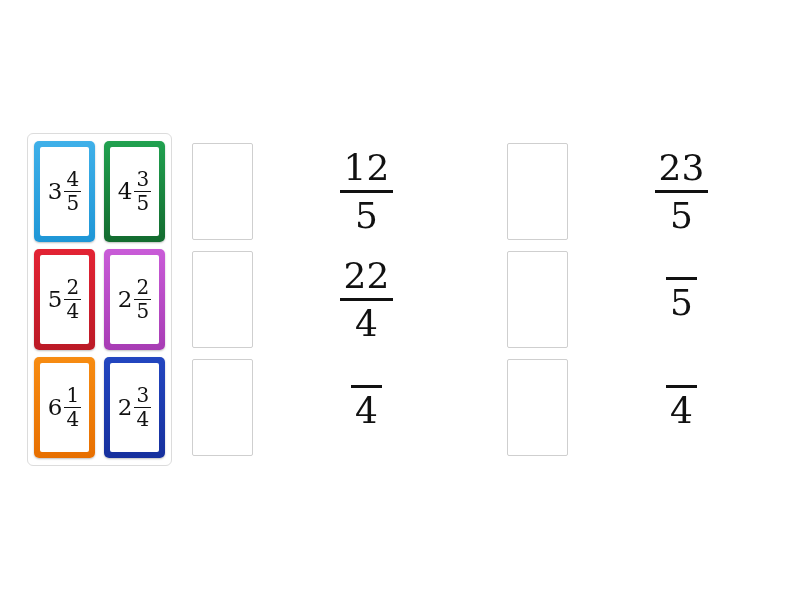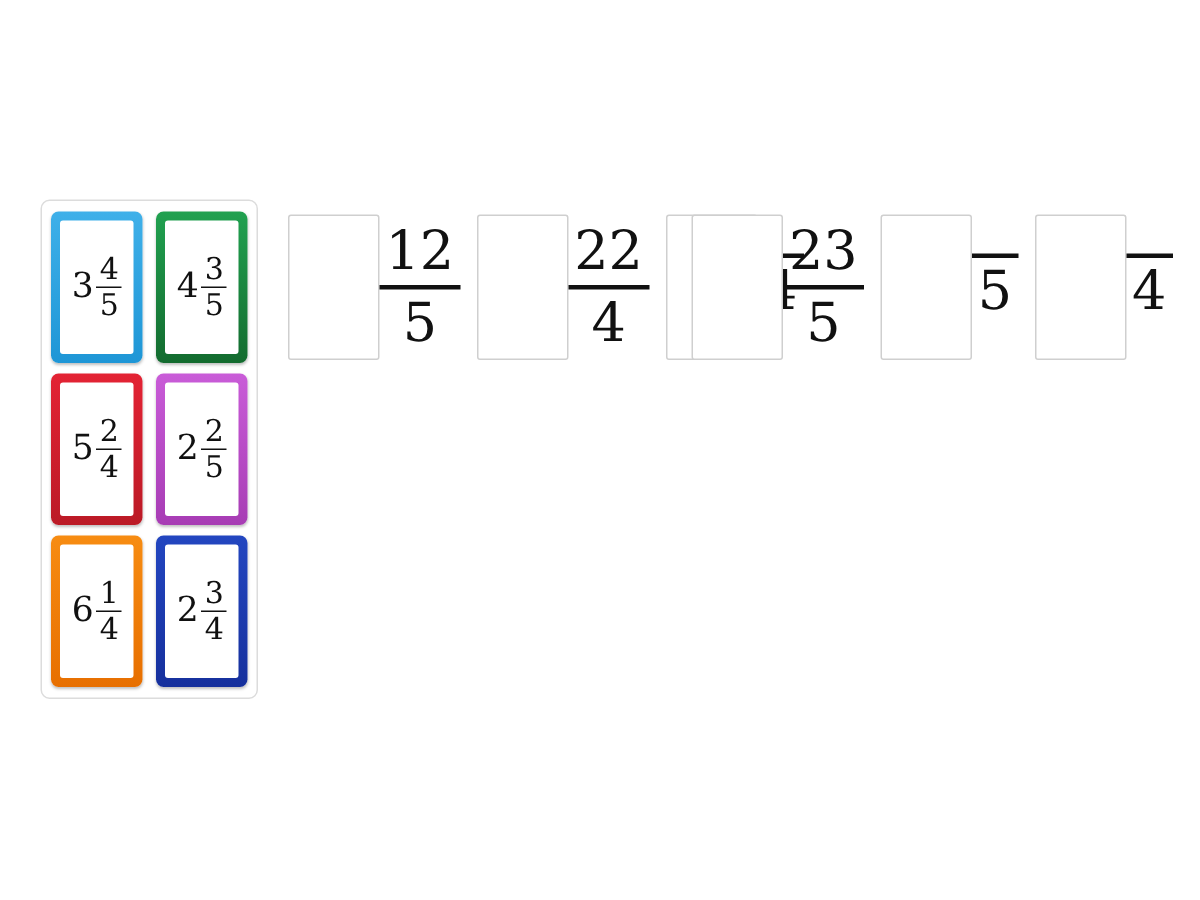--- a/index.html
+++ b/index.html
@@ -72,24 +72,25 @@
     background: #111111;
     margin: 1px 0;
   }
 
   
   .answer-col {
     position: absolute;
     top: 143px;
     width: 288px;
     display: flex;
+    flex-direction: column;
     gap: 11px;
   }
   .answer-col.col-1 { left: 192px; }
-  .answer-col.col-2 { left: 461px; }
+  .answer-col.col-2 { left: 507px; }
   .answer-row {
     height: 97px;
     display: flex;
     align-items: center;
   }
   .slot {
     width: 61px;
     height: 97px;
     box-sizing: border-box;
     border: 1px solid #cfcfcf;

